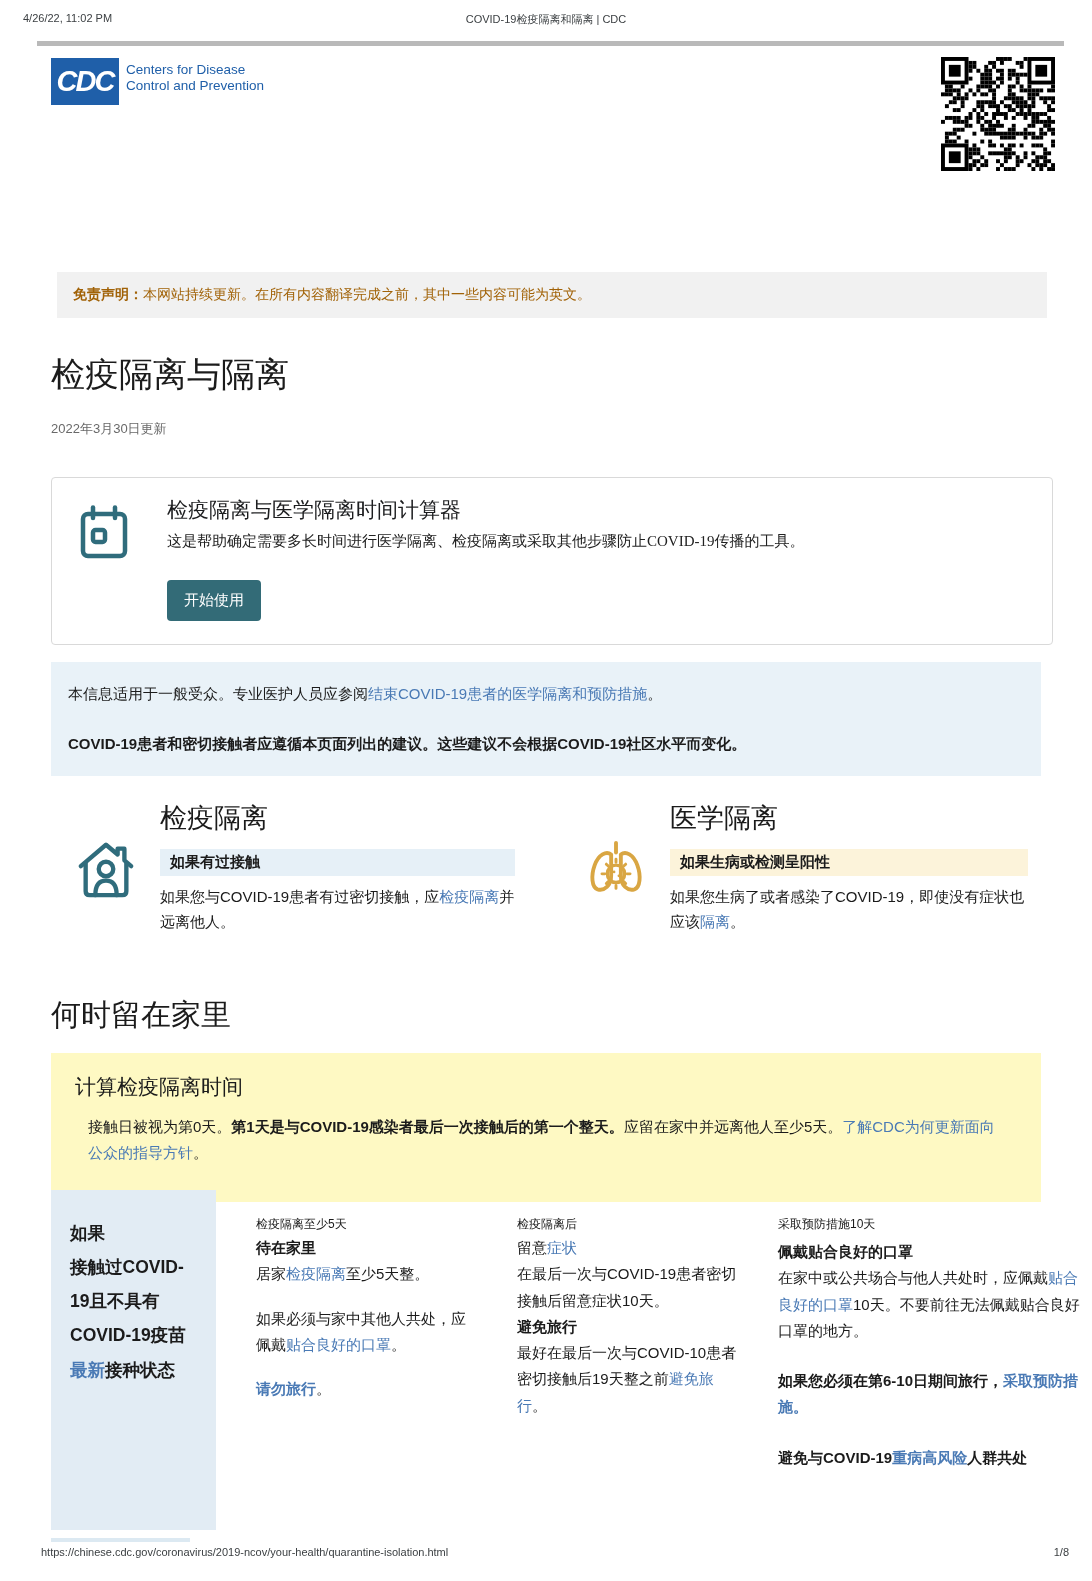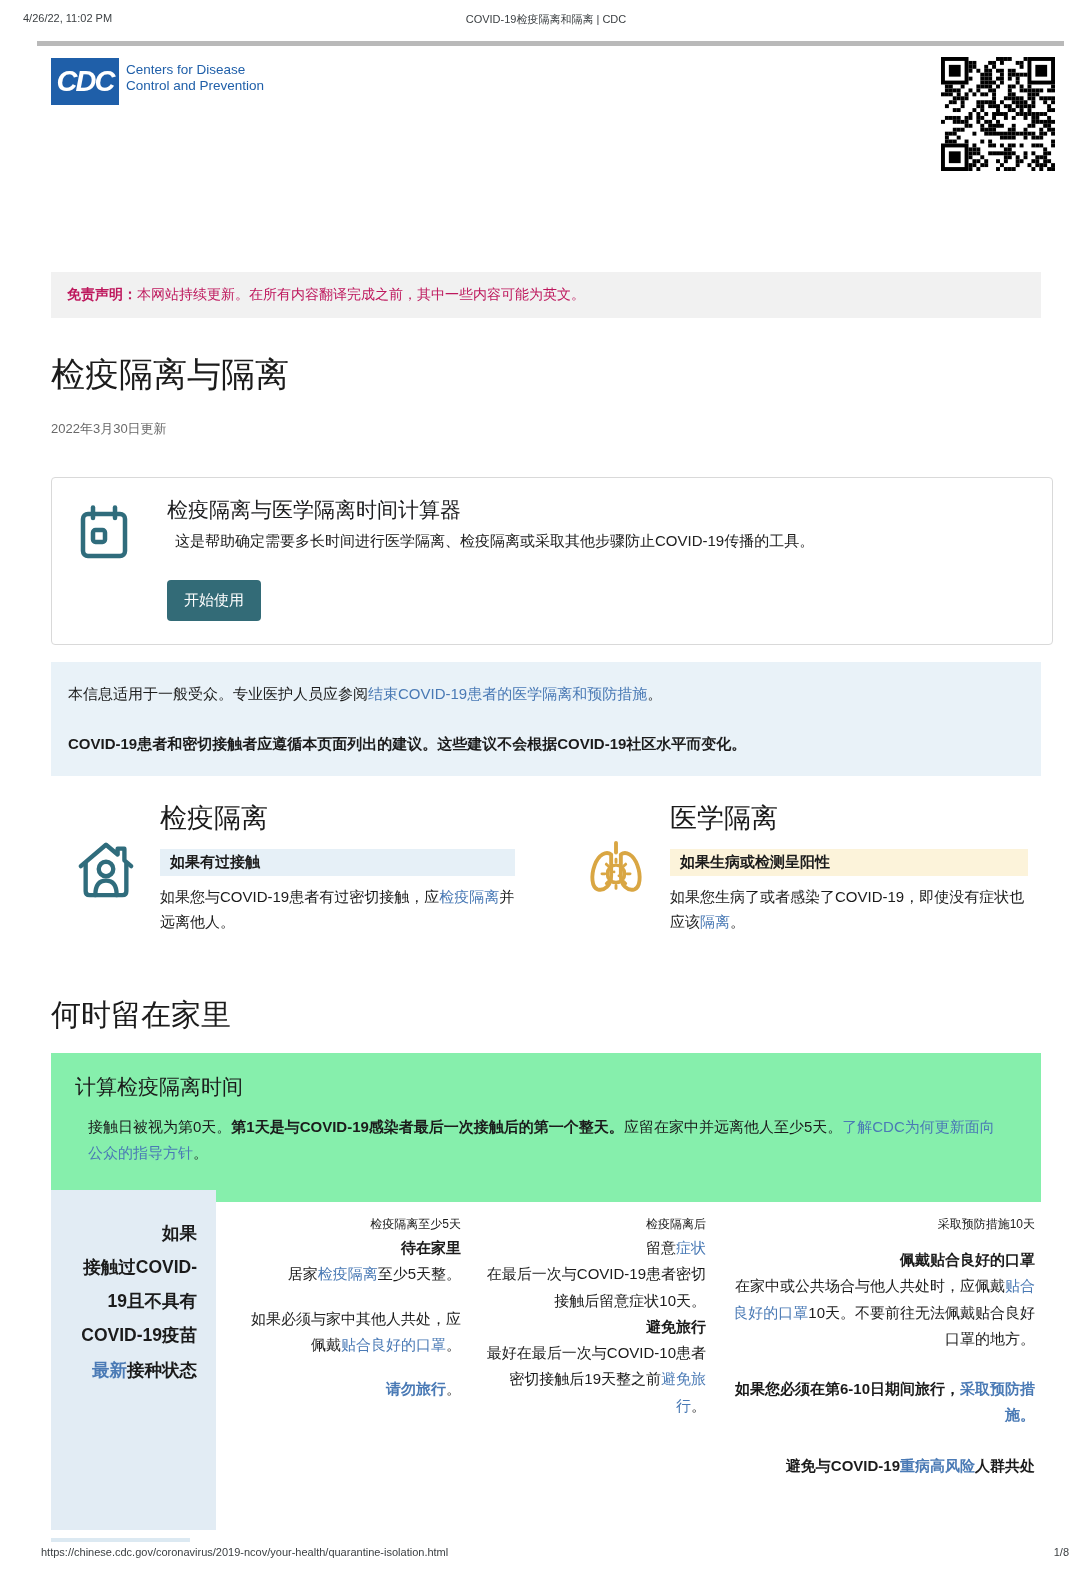--- a/index.html
+++ b/index.html
@@ -14,32 +14,32 @@
   .print-page{right:23px;top:1546px;font-size:11px;color:#3c4043;}
   
   .logo{left:51px;top:58px;display:flex;align-items:flex-start;cursor:pointer;}
   .logo-box{width:68px;height:47px;background:#1f5fa9;color:#fff;font-weight:bold;font-style:italic;
             font-size:29px;display:flex;align-items:center;justify-content:center;letter-spacing:-2px;}
   .logo-text{margin-left:7px;color:#1f5fa9;font-size:13.5px;line-height:1.2;padding-top:4px;}
   
   .qr{left:941px;top:57px;width:114px;height:114px;background:#fff;}
   .qr svg{width:114px;height:114px;display:block;}
   
-  .disclaimer{left:51px;top:272px;width:990px;box-sizing:border-box;background:#f1f1f1;
-              padding:14px 16px;font-size:14px;color:#be185d;}
+  .disclaimer{left:57px;top:272px;width:990px;box-sizing:border-box;background:#f1f1f1;
+              padding:14px 16px;font-size:14px;color:#a16207;}
   .disclaimer strong{font-weight:bold;}
   
   .page-title{left:51px;top:352px;font-size:34px;font-weight:400;margin:0;color:#1b1b1b;}
   .updated{left:51px;top:420px;font-size:13px;color:#696969;}
   
   .calc-card{left:51px;top:477px;width:1002px;height:168px;box-sizing:border-box;
              border:1px solid #d9d9d9;border-radius:4px;background:#fff;}
   .cal-icon{position:absolute;left:27px;top:27px;width:50px;height:55px;}
   .calc-title{position:absolute;left:115px;top:18px;font-size:21px;color:#1c1d1f;}
-  .calc-desc{position:absolute;left:123px;top:54px;font-size:15px;color:#222;}
+  .calc-desc{position:absolute;left:115px;top:54px;font-size:15px;color:#222;font-family:Liberation Serif, serif;}
   .btn{position:absolute;left:115px;top:102px;background:#336b77;color:#fff;border:none;
        border-radius:4px;font-size:15px;padding:11px 17px;cursor:pointer;
        font-family:inherit;}
   
   .notice{left:51px;top:662px;width:990px;box-sizing:border-box;background:#e9f2f8;
           padding:21px 17px;font-size:15px;line-height:1.5;}
   .notice p{margin:0;}
   .notice p + p{margin-top:27px;font-weight:bold;}
   
   .link{color:#4a7ab5;text-decoration:none;cursor:pointer;}
@@ -52,27 +52,27 @@
   .card-icon{flex:0 0 62px;margin-top:36px;}
   .card-icon svg{width:62px;height:66px;display:block;}
   .card-body{margin-left:23px;flex:1;}
   .card-body h2{margin:0 0 13px 0;font-size:27px;font-weight:400;}
   .strip{font-size:15px;font-weight:bold;padding:4px 10px;box-sizing:border-box;width:100%;}
   .strip.blue{background:#e6f0f7;}
   .strip.yellow{background:#fcf3da;}
   .card-body p{margin:9px 0 0 0;font-size:15px;line-height:1.65;}
   
   .section-heading{left:51px;top:995px;margin:0;font-size:30px;font-weight:400;}
-  .calcbox{left:51px;top:1053px;width:990px;box-sizing:border-box;background:#86efac;
+  .calcbox{left:51px;top:1053px;width:990px;box-sizing:border-box;background:#fef9c3;
            padding:20px 24px 22px 24px;}
   .calcbox h3{margin:0 0 12px 0;font-size:21px;font-weight:400;}
   .calcbox p{margin:13px;font-size:15px;line-height:1.75;}
   
   .qtable{left:51px;top:1190px;width:990px;height:340px;display:grid;
-          grid-template-columns:165px 221px 221px 305px;column-gap:24px;text-align:right;}
+          grid-template-columns:165px 221px 221px 305px;column-gap:40px;}
   .rowlabel{background:#e2ecf4;height:100%;box-sizing:border-box;padding:26px 19px 0 19px;
             font-size:17.5px;font-weight:bold;line-height:1.95;white-space:pre-line;
             overflow-wrap:break-word;}
   .tcol{padding-top:24px;font-size:15px;line-height:1.75;}
   .thead{font-weight:normal;font-size:12px;margin:0 0 30px 0;}
   .tsub{font-weight:bold;margin:18px 0 0 0;}
   .tcol p{margin:0;}
   .tcol p.gap{margin-top:18px;}
   .tcol p.gap-lg{margin-top:24px;}
   .boldp{font-weight:bold;}
@@ -518,21 +518,21 @@
   <div class="tcol">
     <p class="thead">检疫隔离后</p>
     <p><span>留意</span><a class="link">症状</a></p>
     <p>在最后一次与COVID-19患者密切接触后留意症状10天。</p>
     <p class="tsub">避免旅行</p>
     <p><span>最好在最后一次与COVID-10患者密切接触后19天整之前</span><a class="link">避免旅行</a><span>。</span></p>
   </div>
 
   <div class="tcol">
     <p class="thead">采取预防措施10天</p>
-    <p class="tsub" style="margin-top:12px">佩戴贴合良好的口罩</p>
+    <p class="tsub" style="margin-top:4px">佩戴贴合良好的口罩</p>
     <p><span>在家中或公共场合与他人共处时，应佩戴</span><a class="link">贴合良好的口罩</a><span>10天。不要前往无法佩戴贴合良好口罩的地方。</span></p>
     <p class="gap-lg boldp"><span>如果您必须在第6-10日期间旅行，</span><a class="link blink">采取预防措施。</a></p>
     <p class="gap-lg boldp"><span>避免与COVID-19</span><a class="link blink">重病高风险</a><span>人群共处</span></p>
   </div>
 </div>
 
 <div class="abs sliver"></div>
 
 <span class="abs print-url">https://chinese.cdc.gov/coronavirus/2019-ncov/your-health/quarantine-isolation.html</span>
 <span class="abs print-page">1/8</span>

